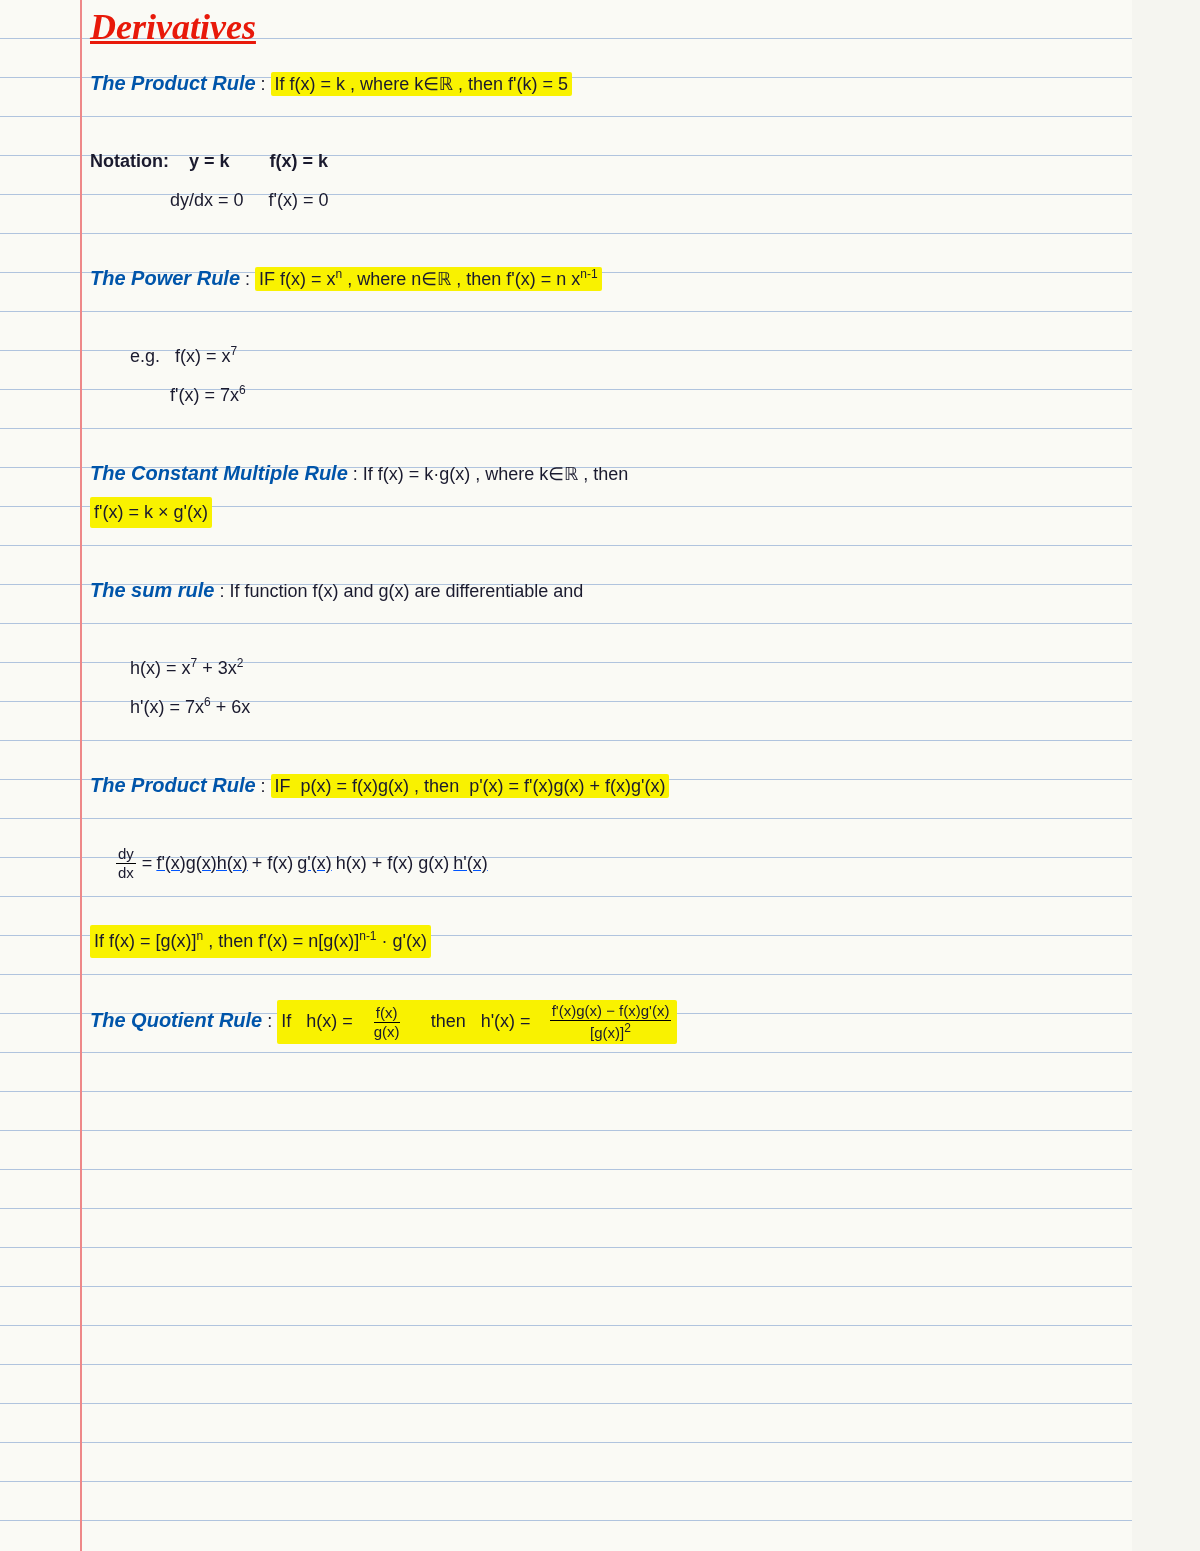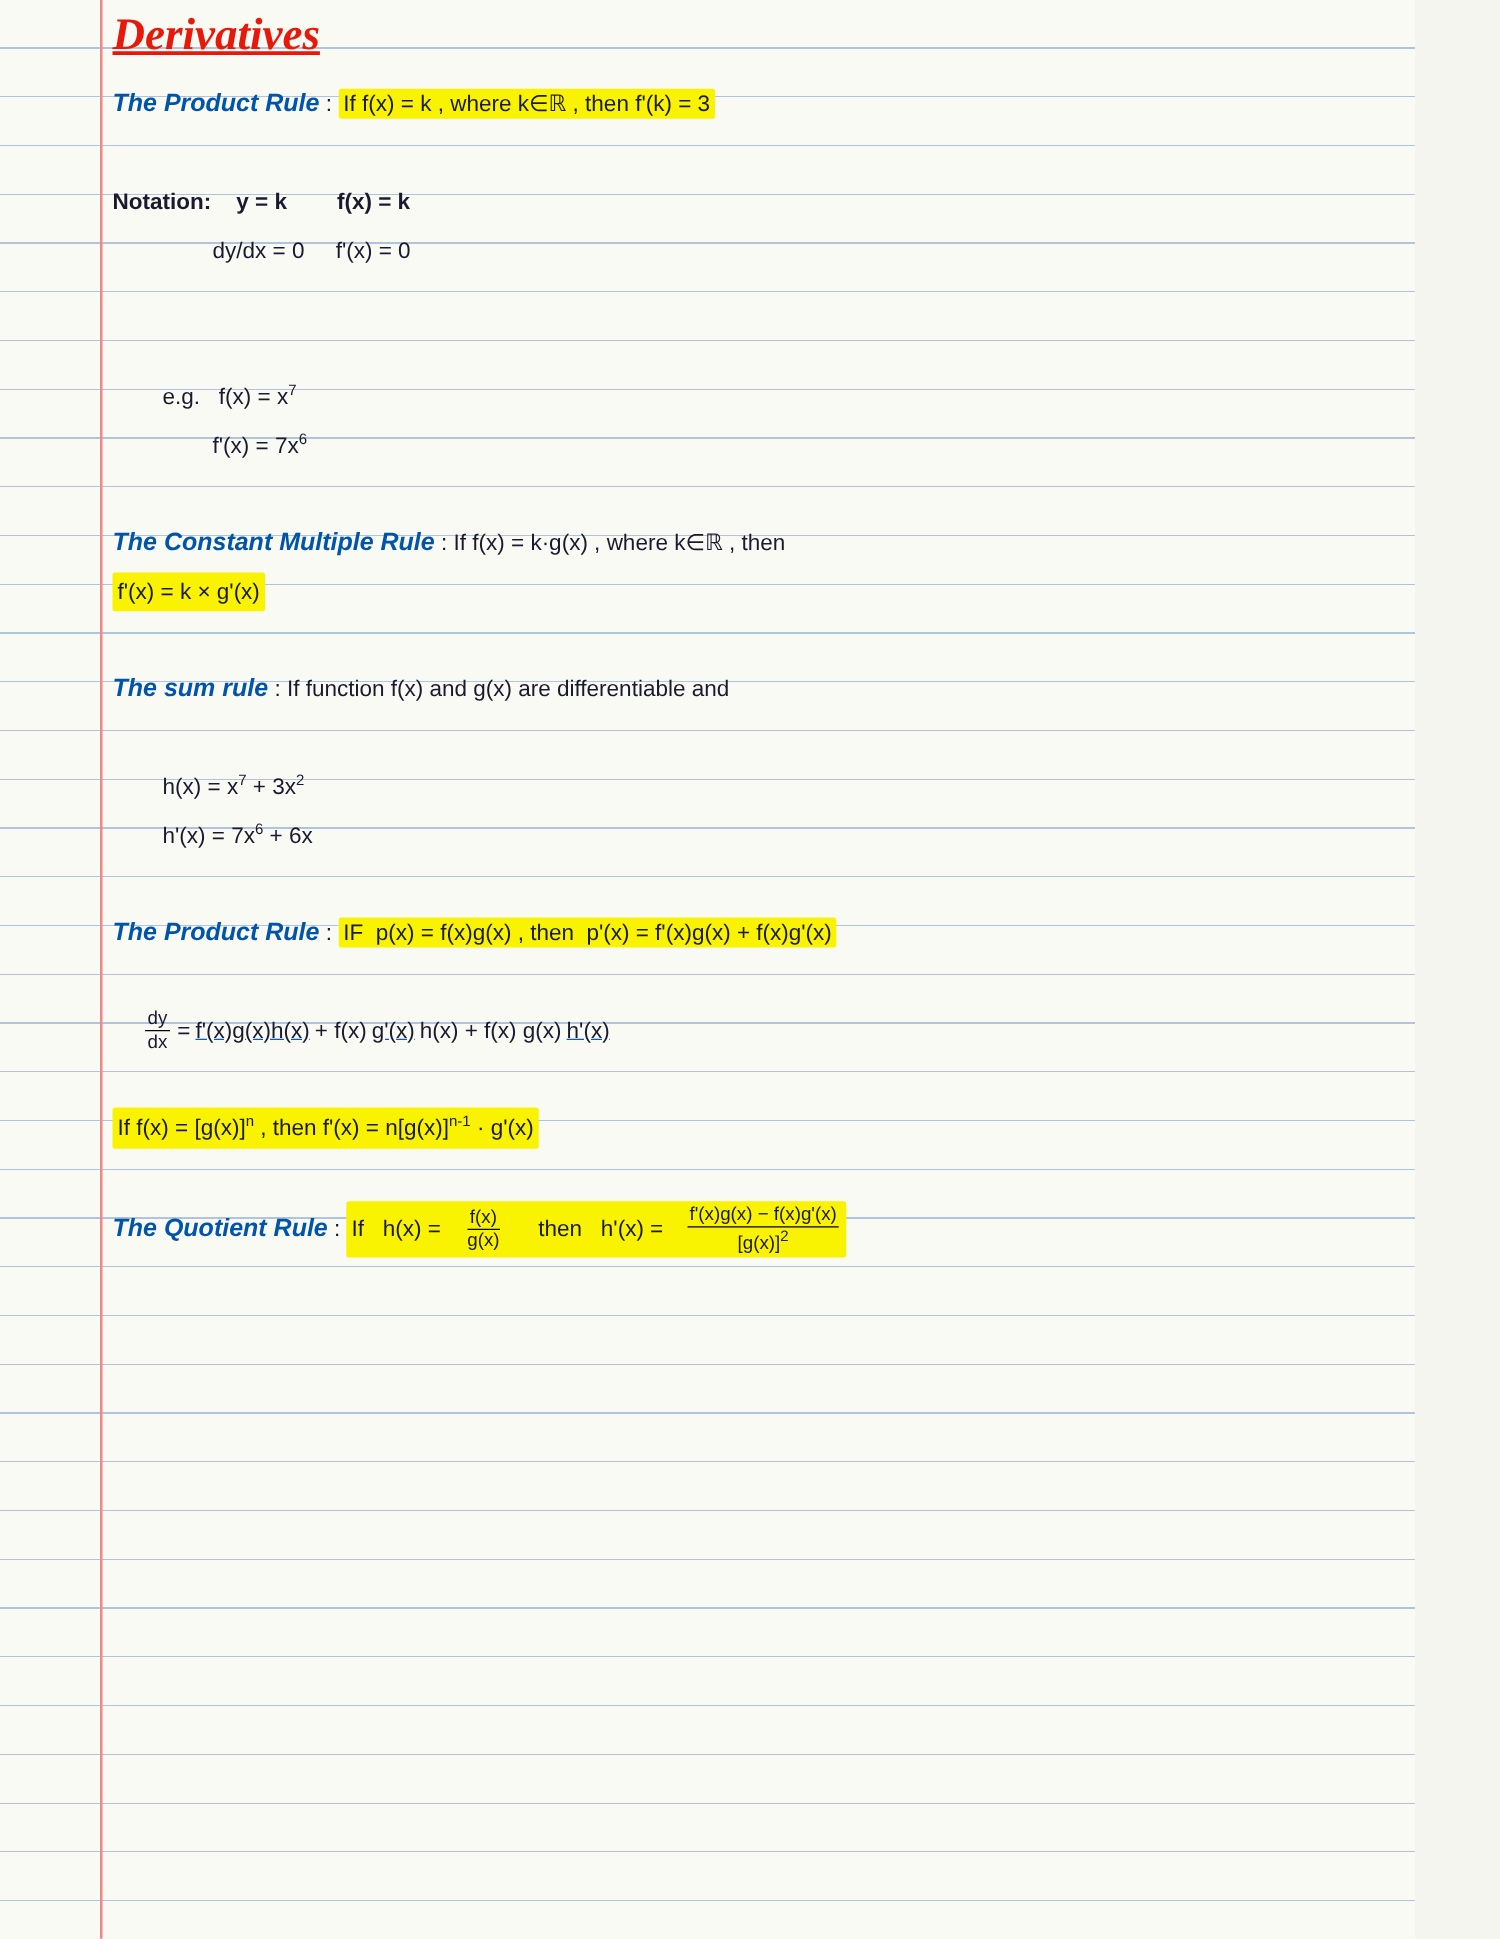--- a/index.html
+++ b/index.html
@@ -148,37 +148,44 @@
   <div class="content">
 
     <div class="rule-line" style="height:46px; align-items:flex-end; padding-bottom:4px;">
       <span class="title">Derivatives</span>
     </div>
 
     <div class="rule-line">
       <span class="hw">
         <span class="hw-title">The Product Rule</span>
         <span> : </span>
-        <span class="highlight">If f(x) = k , where k∈ℝ , then f'(k) = 3</span>
+        <span class="highlight">If f(x) = k , where k∈ℝ , then f'(k) = 5</span>
       </span>
     </div>
 
     <div class="rule-line"></div>
 
     <div class="rule-line">
       <span class="hw hw-bold">Notation: &nbsp;&nbsp; y = k &nbsp;&nbsp;&nbsp;&nbsp;&nbsp;&nbsp; f(x) = k</span>
     </div>
     <div class="rule-line">
       <span class="hw indent2">
         dy/dx = 0 &nbsp;&nbsp;&nbsp; f'(x) = 0
       </span>
     </div>
 
     <div class="rule-line"></div>
 
+    <div class="rule-line">
+      <span class="hw">
+        <span class="hw-title">The Power Rule</span>
+        <span>: </span>
+        <span class="highlight">IF f(x) = x<sup>n</sup> , where n∈ℝ , then f'(x) = n x<sup>n-1</sup></span>
+      </span>
+    </div>
 
     <div class="rule-line"></div>
 
     <div class="rule-line">
       <span class="hw indent">e.g. &nbsp; f(x) = x<sup>7</sup></span>
     </div>
     <div class="rule-line">
       <span class="hw indent2">f'(x) = 7x<sup>6</sup></span>
     </div>
 

